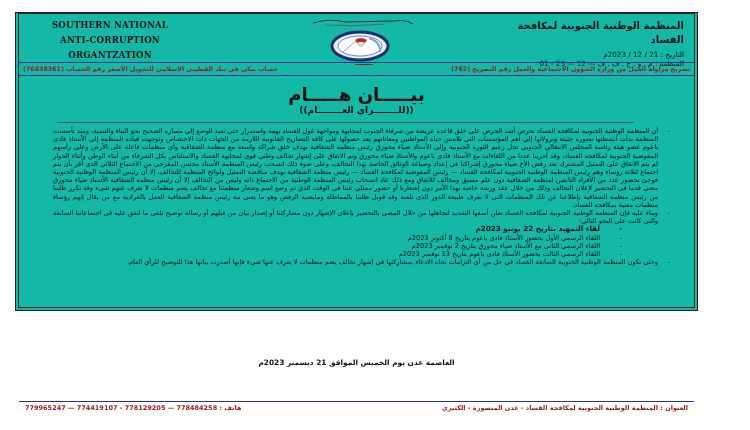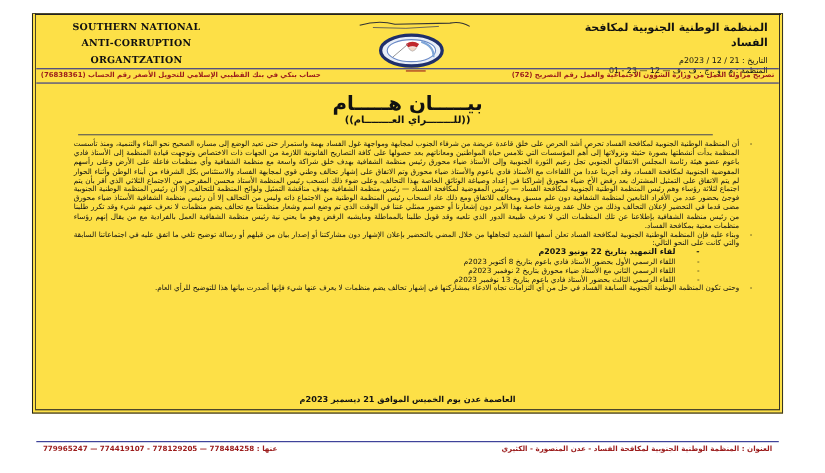--- a/index.html
+++ b/index.html
@@ -1,20 +1,20 @@
 <!DOCTYPE html>
 <html><head>
 <meta charset="utf-8">
 <style>
   html, body { margin:0; padding:0; background:#ffffff; }
   body { width:750px; height:430px; position:relative; overflow:hidden;
          font-family:"DejaVu Sans", sans-serif; color:#111; }
-  .frame { position:absolute; left:29px; top:12px; width:683px; height:364px;
+  .frame { position:absolute; left:15px; top:12px; width:683px; height:299px;
            border:1px solid #333; border-left:4px double #222; border-right:4px double #222;
-           border-bottom:4px double #222; border-top:2px solid #222; background:#fde047; box-sizing:border-box; }
+           border-bottom:4px double #222; border-top:2px solid #222; background:#14b8a6; box-sizing:border-box; }
   .hdr-en { position:absolute; left:16px; top:4px; width:150px; text-align:center;
             font-family:"DejaVu Serif", serif; font-weight:bold; font-size:8.6px; line-height:15px; letter-spacing:0.2px; }
   .hdr-ar { position:absolute; right:10px; top:5px; width:190px; direction:rtl; text-align:right; }
   .hdr-ar .org { font-size:10px; font-weight:bold; line-height:14px; }
   .hdr-ar .meta { font-size:7.2px; line-height:9px; margin-top:3px; }
   .hdr-ar .meta b { font-weight:normal; }
   .logo { position:absolute; left:266px; top:2px; width:150px; height:46px; }
   .rule1 { position:absolute; left:0; right:0; top:48px; height:1px; background:#2b2f8f; }
   .redline { position:absolute; left:4px; right:4px; top:50px; height:10px; direction:rtl;
              font-size:6.3px; color:#9b1b1b; font-weight:bold; white-space:nowrap; line-height:10px;
@@ -120,18 +120,18 @@
   </div>
 
   <div class="sign">
     <div>العاصمة عدن يوم الخميس الموافق 21 ديسمبر 2023م</div>
   </div>
 
   <div class="rule3"></div>
   <div class="footer">
     <span>العنوان : المنظمة الوطنية الجنوبية لمكافحة الفساد - عدن المنصورة - الكثيري</span>
     <span>
-      <span>عنها :</span>
+      <span>هاتف :</span>
       <span class="phones">778484258 — 778129205 - 774419107 — 779965247</span>
     </span>
   </div>
 
 </div>
 
 </body></html>

